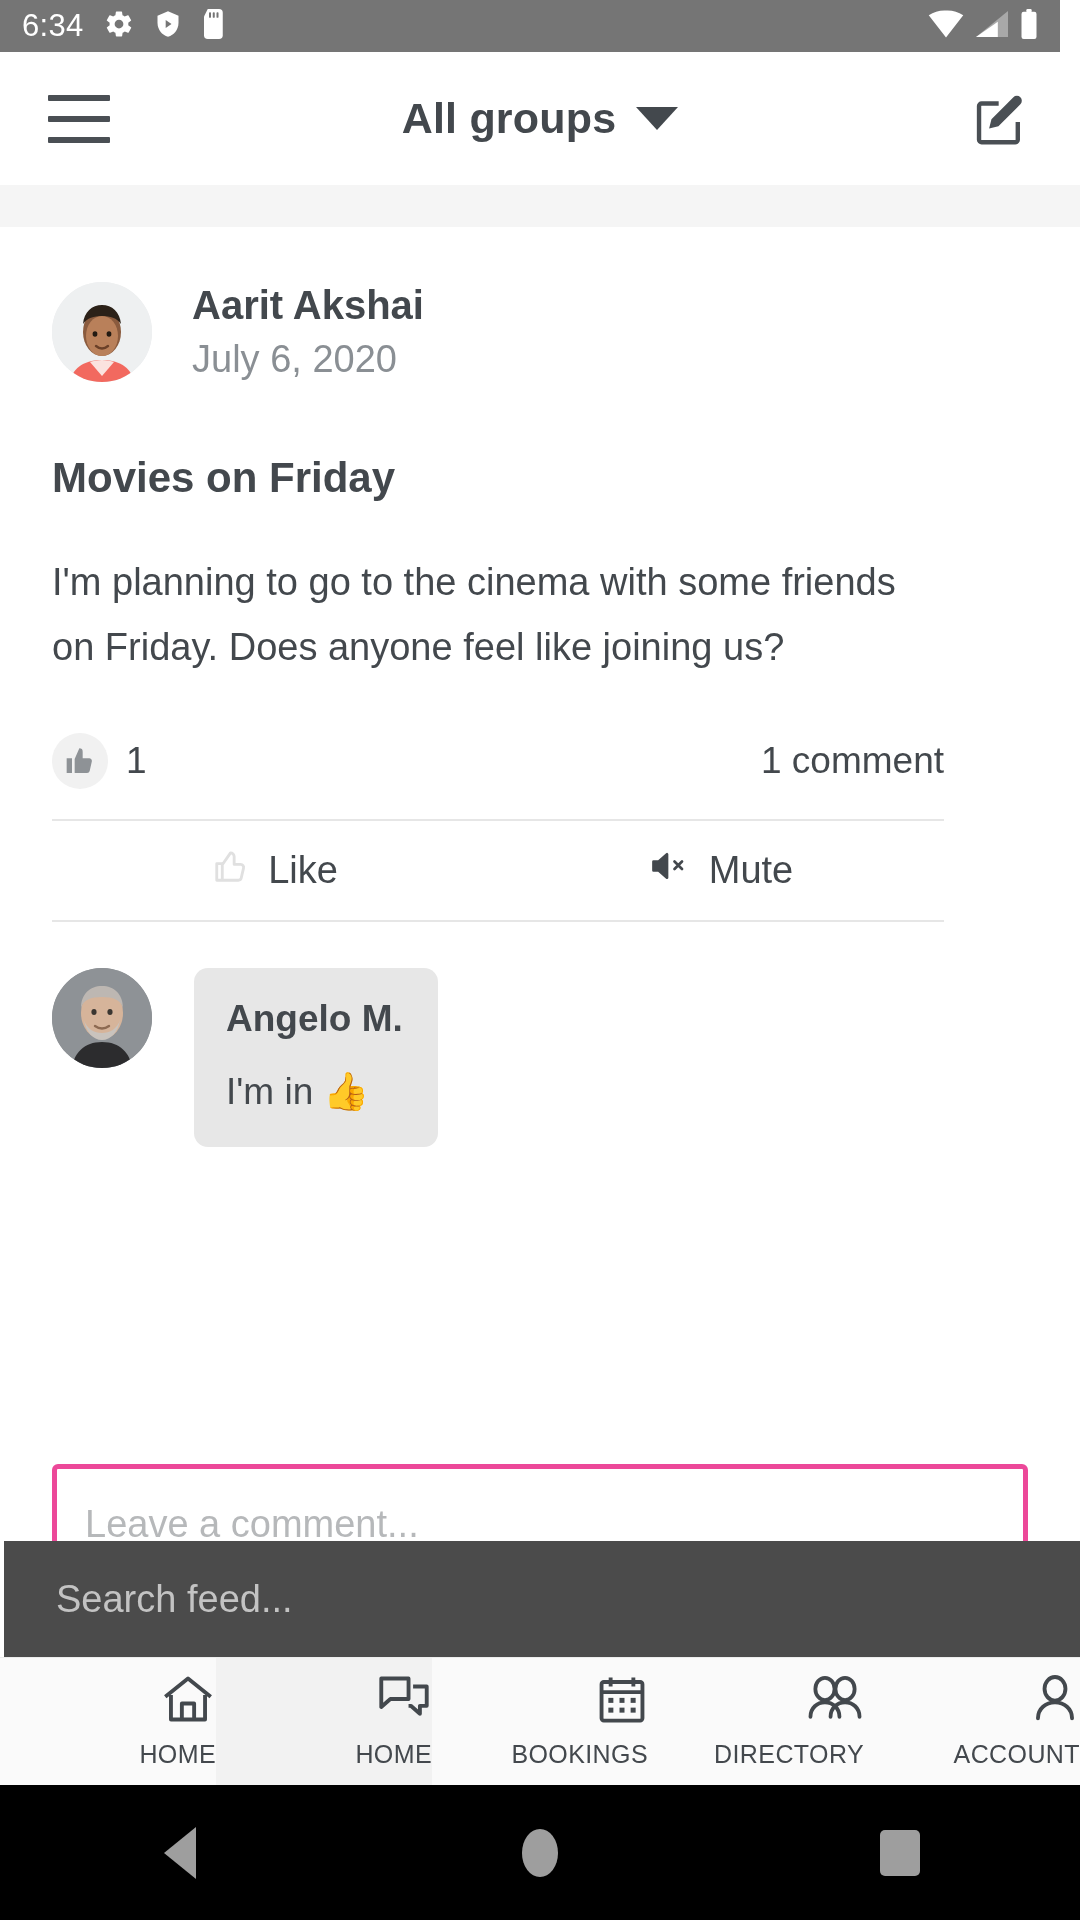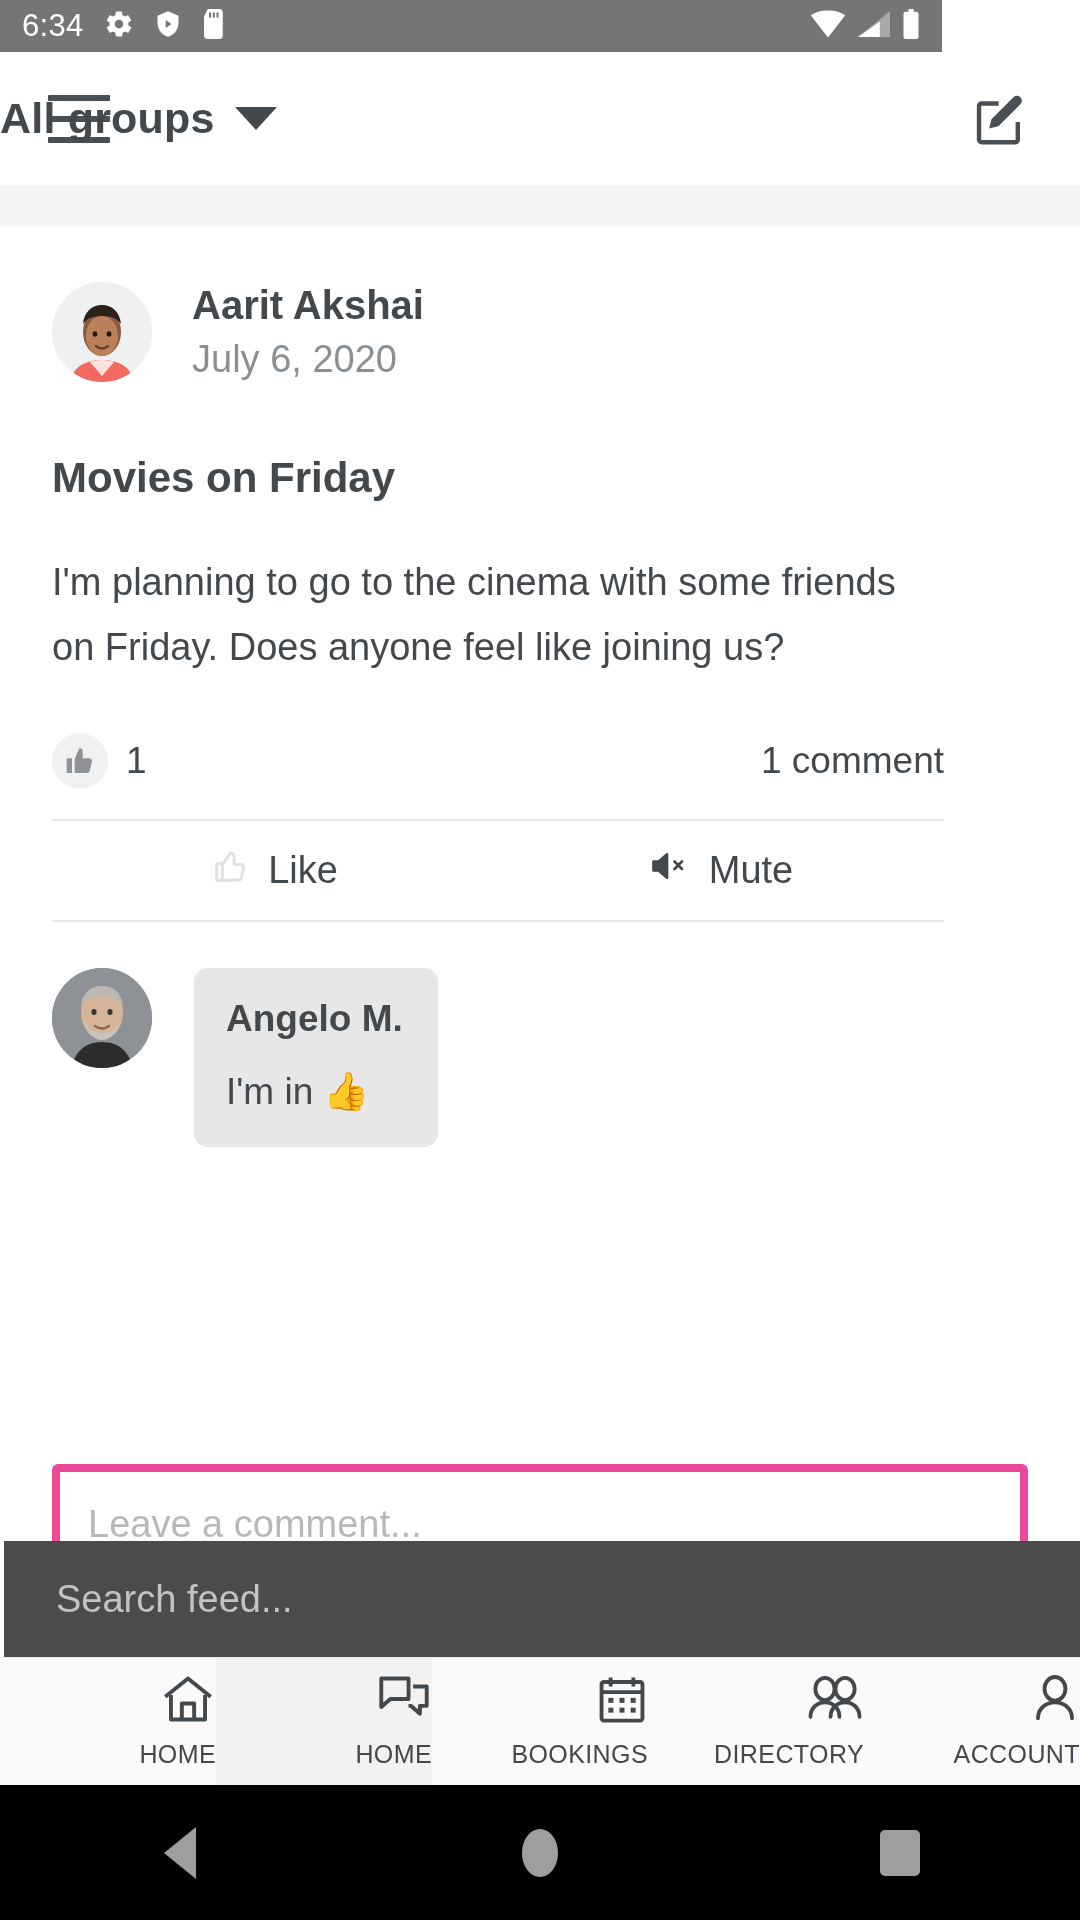--- a/index.html
+++ b/index.html
@@ -6,40 +6,40 @@
   html, body {
     width:1080px; height:1920px;
     font-family:"Liberation Sans", sans-serif;
     background:#ffffff;
     overflow:hidden;
   }
   .screen { position:relative; width:1080px; height:1920px; background:#fff; }
 
   
   .status-bar {
-    position:absolute; top:0; left:0; width:942px; height:52px;
+    position:absolute; top:0; left:0; width:1060px; height:52px;
     background:#757575; display:flex; align-items:center;
     padding:0 22px; color:#fff;
   }
   .status-left { display:flex; align-items:center; gap:20px; }
   .status-time { font-size:31px; font-weight:400; letter-spacing:.3px; }
   .status-right { margin-left:auto; display:flex; align-items:center; gap:12px; }
   .sb-ico { display:block; }
 
   
   .app-header {
     position:absolute; top:52px; left:0; width:1080px; height:133px;
     background:#fff; display:flex; align-items:center; padding:0 48px;
   }
   .hamburger { width:62px; height:48px; display:flex; flex-direction:column;
                justify-content:space-between; cursor:pointer; }
   .hamburger span { display:block; width:62px; height:6px; background:#4a4f54; border-radius:1px; }
   .header-center {
     position:absolute; left:0; right:0; display:flex; align-items:center;
-    gap:20px; pointer-events:none;
+    justify-content:center; gap:20px; pointer-events:none;
   }
   .header-center > * { pointer-events:auto; }
   .header-title { font-size:43px; font-weight:700; color:#43484d; letter-spacing:.2px; }
   .caret-down { width:0;height:0;border-left:21px solid transparent;border-right:21px solid transparent;
                 border-top:23px solid #43484d; }
   .compose-btn { margin-left:auto; width:62px; height:62px; position:relative; }
 
   
   .gray-strip { position:absolute; top:185px; left:0; width:1080px; height:42px; background:#f5f5f5; }
 
@@ -86,21 +86,21 @@
     background:#e7e7e7; border-radius:14px; padding:30px 32px 34px;
     min-width:244px; max-width:520px;
   }
   .bubble-name { font-size:37px; font-weight:700; color:#43484d; }
   .bubble-text { margin-top:30px; font-size:37px; color:#43484d; }
   .comment-time { margin-top:34px; font-size:35px; color:#43484d; }
 
   
   .comment-input {
     position:absolute; top:1464px; left:52px; width:976px; height:120px;
-    border:8px solid #ec4899; border-radius:6px; background:#fff;
+    border:5px solid #ec4899; border-radius:6px; background:#fff;
     display:flex; align-items:center; padding:0 28px;
   }
   .comment-placeholder { font-size:38px; color:#b6b8ba; }
 
   
   .search-bar {
     position:absolute; top:1541px; left:4px; width:1080px; height:116px;
     background:#4b4b4b; display:flex; align-items:center; padding:0 52px;
   }
   .search-placeholder { font-size:38px; color:#c3c3c3; }

